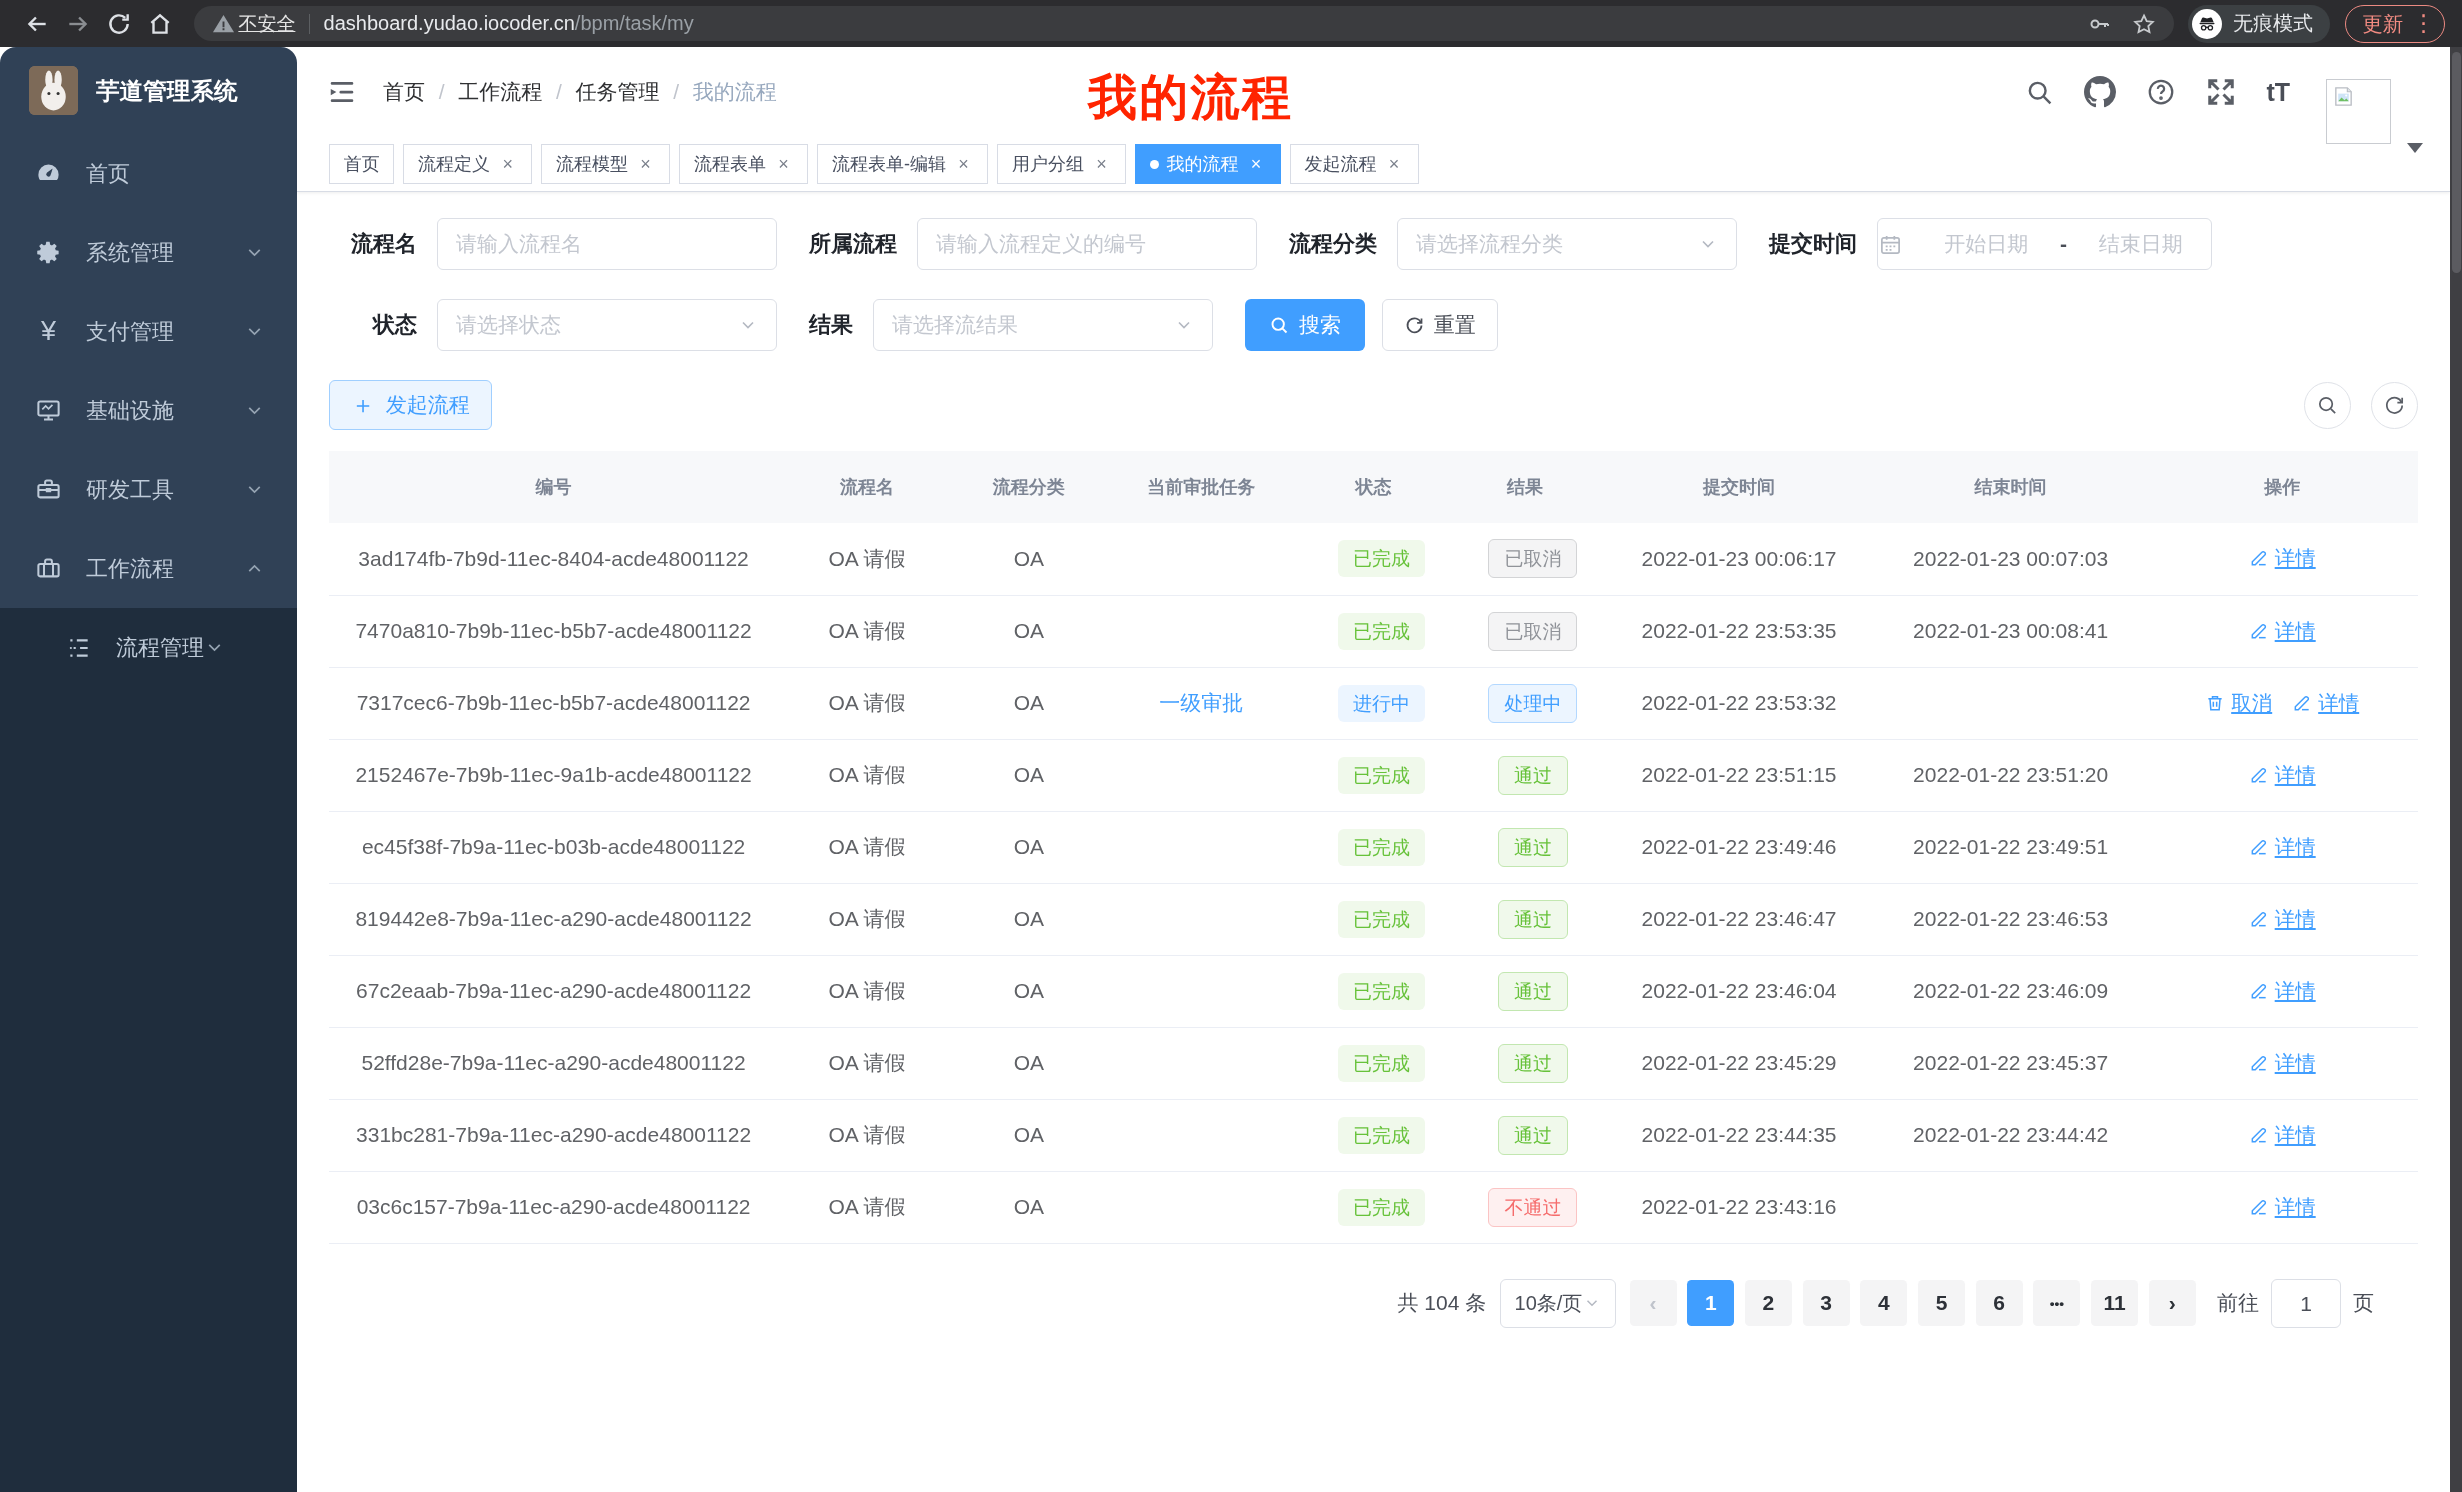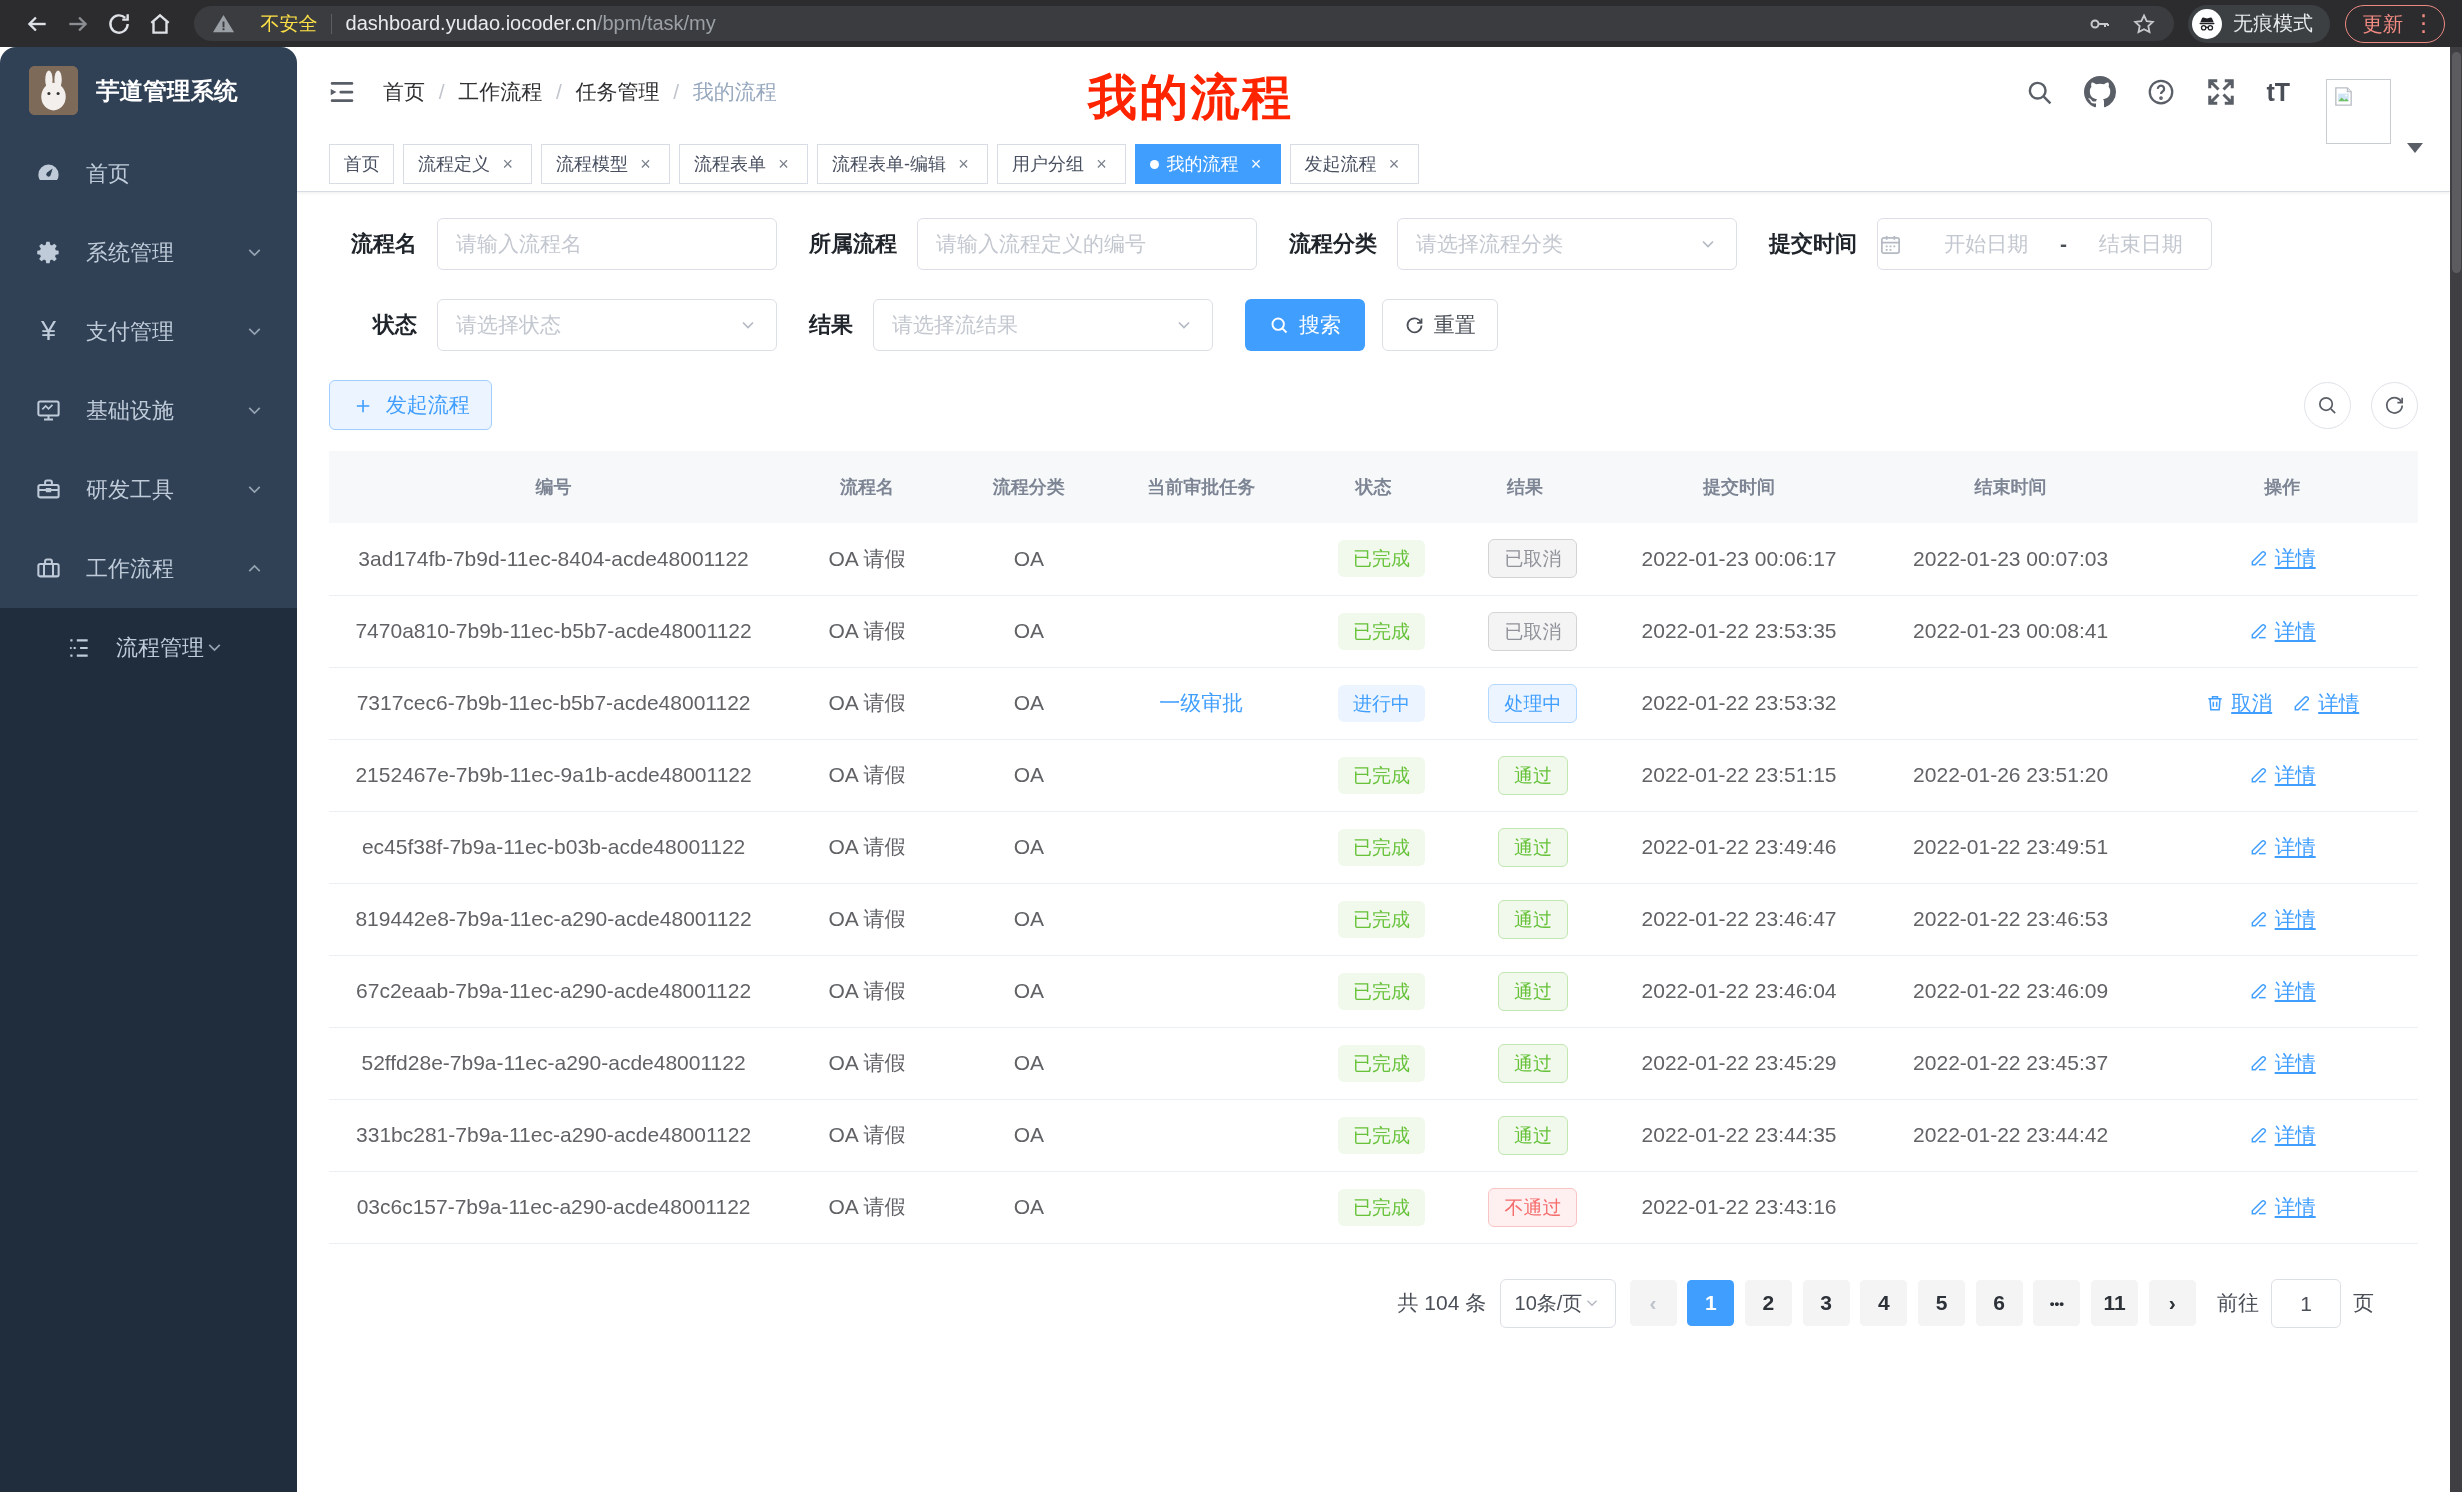--- a/index.html
+++ b/index.html
@@ -5,21 +5,21 @@
   * { margin:0; padding:0; box-sizing:border-box; }
   html,body { width:2462px; font-family:"Liberation Sans","DejaVu Sans",sans-serif; }
   .screen { width:2462px; height:1493px; overflow:hidden; background:#fff; display:flex; flex-direction:column; }
 
   
   .chrome { height:47px; background:#2c2c2f; display:flex; align-items:center; padding:0 16.7px; flex-shrink:0; }
   .chrome-ic { width:41px; height:41px; display:flex; align-items:center; justify-content:center; color:#dee1e6; flex-shrink:0; }
   .chrome-ic.dim { color:#8a8d91; }
   .addr { flex:1; height:35px; background:#3b3c3f; border-radius:17.5px; display:flex; align-items:center; padding:0 18px; margin:0 13.7px; min-width:0; }
   .addr .warn { color:#9aa0a6; display:flex; align-items:center; }
-  .addr .warn-label { color:#fde047; font-size:19px; margin-left:25px; }
+  .addr .warn-label { color:#e5e5e5; font-size:19px; margin-left:3px;text-decoration:underline; }
   .addr .divider { width:0.8px; height:20px; background:#5c5f62; margin:0 13.7px; }
   .addr .host { color:#e8eaed; font-size:20px; }
   .addr .path { color:#9aa0a6; font-size:20px; }
   .addr .spacer { flex:1; }
   .addr .right-ic { color:#c7cacd; margin-left:21px; display:flex; align-items:center; }
   .incog { height:38px; background:#3c4043; border-radius:19px; display:flex; align-items:center; gap:10.7px; padding:3.8px 16.7px 3.8px 4.6px; color:#e8eaed; font-size:20px; flex-shrink:0; }
   .incog-circle { width:30px; height:30px; background:#fff; border-radius:50%; display:flex; align-items:center; justify-content:center; color:#202124; }
   .update-pill { height:38px; border:1.5px solid #ec8a82; border-radius:20.5px; color:#f28b82; font-size:20.5px; display:flex; align-items:center; gap:9px; padding:0 9px 0 16.7px; margin-left:15px; flex-shrink:0; }
   .update-dots { font-size:23px; letter-spacing:0; }
 
@@ -660,21 +660,21 @@
                   </span></td>
               </tr>
               <tr class="trow">
                 <td>2152467e-7b9b-11ec-9a1b-acde48001122</td>
                 <td>OA 请假</td>
                 <td>OA</td>
                 <td class="task-cell"></td>
                 <td><span class="tagb success">已完成</span></td>
                 <td><span class="tagb bordered success">通过</span></td>
                 <td>2022-01-22 23:51:15</td>
-                <td>2022-01-26 23:51:20</td>
+                <td>2022-01-22 23:51:20</td>
                 <td><span class="ops">
                     <span class="link">
                       <span class="mic">
                         <svg width="20" height="20" viewBox="0 0 24 24" fill="none" stroke="currentColor" stroke-width="1.8">
                           <path d="M4 16.5L15.5 5a2.1 2.1 0 0 1 3 0l.5.5a2.1 2.1 0 0 1 0 3L7.5 20H4z"></path>
                           <path d="M12 20h8"></path>
                         </svg>
                       </span>
                       <span>详情</span>
                     </span>

